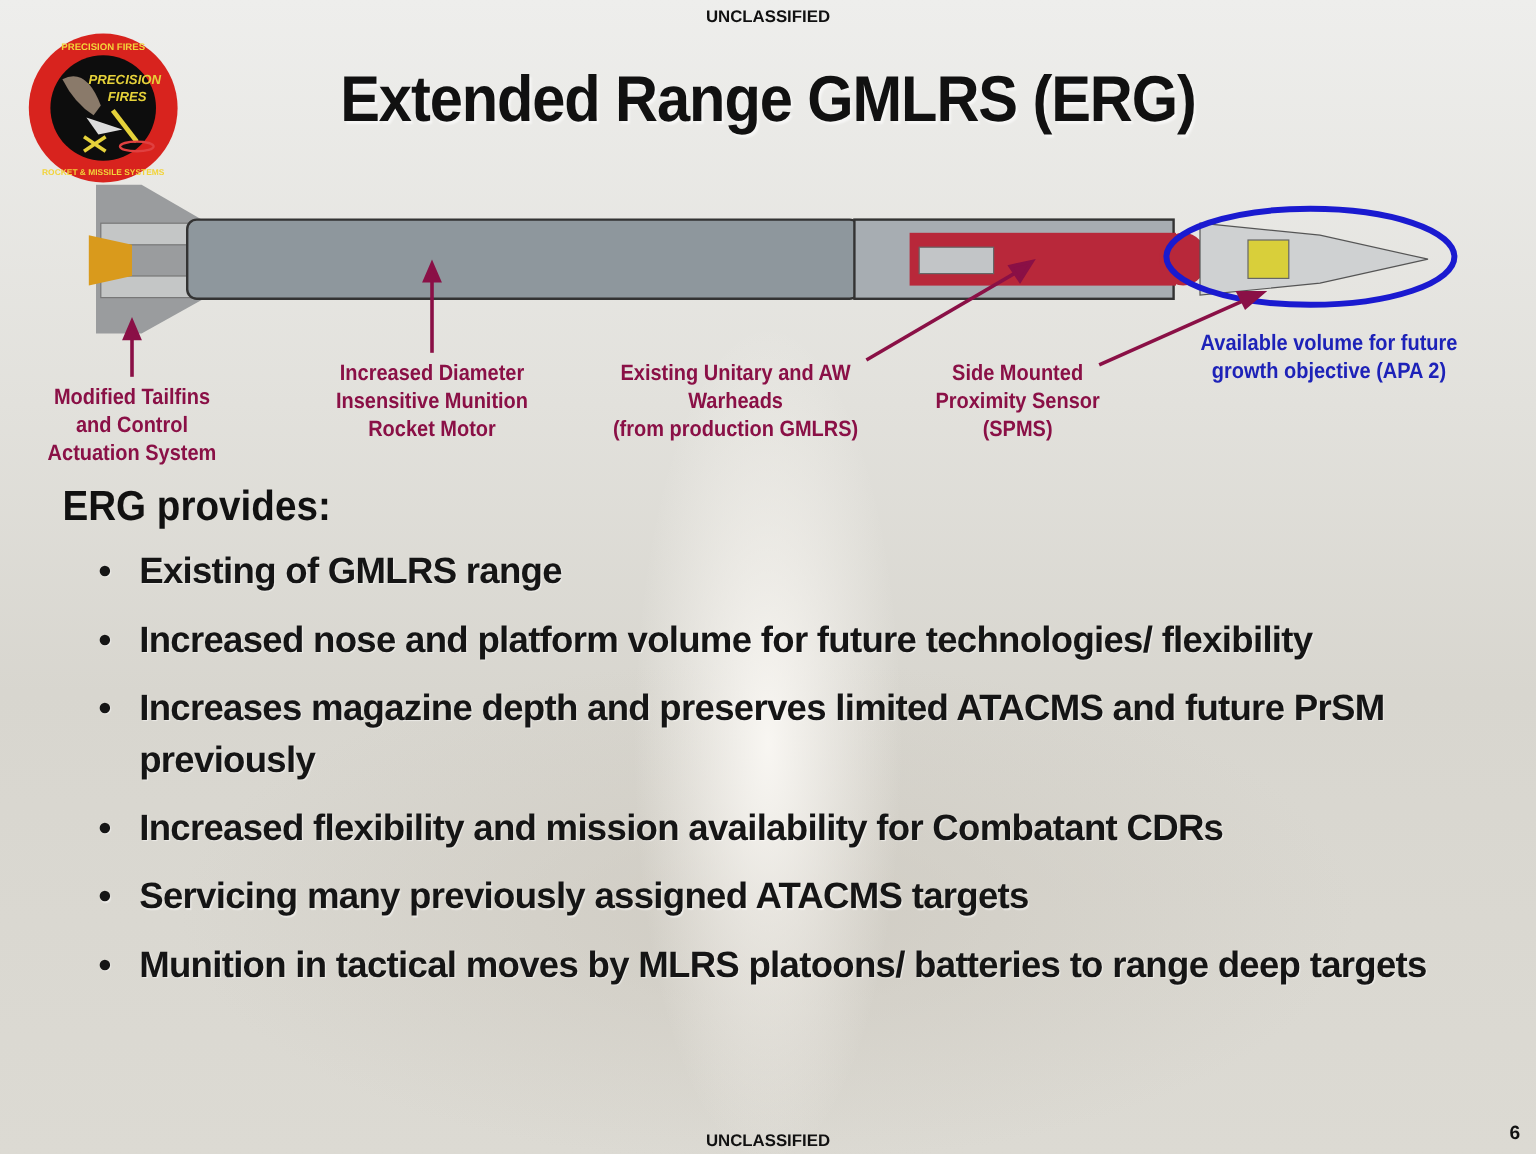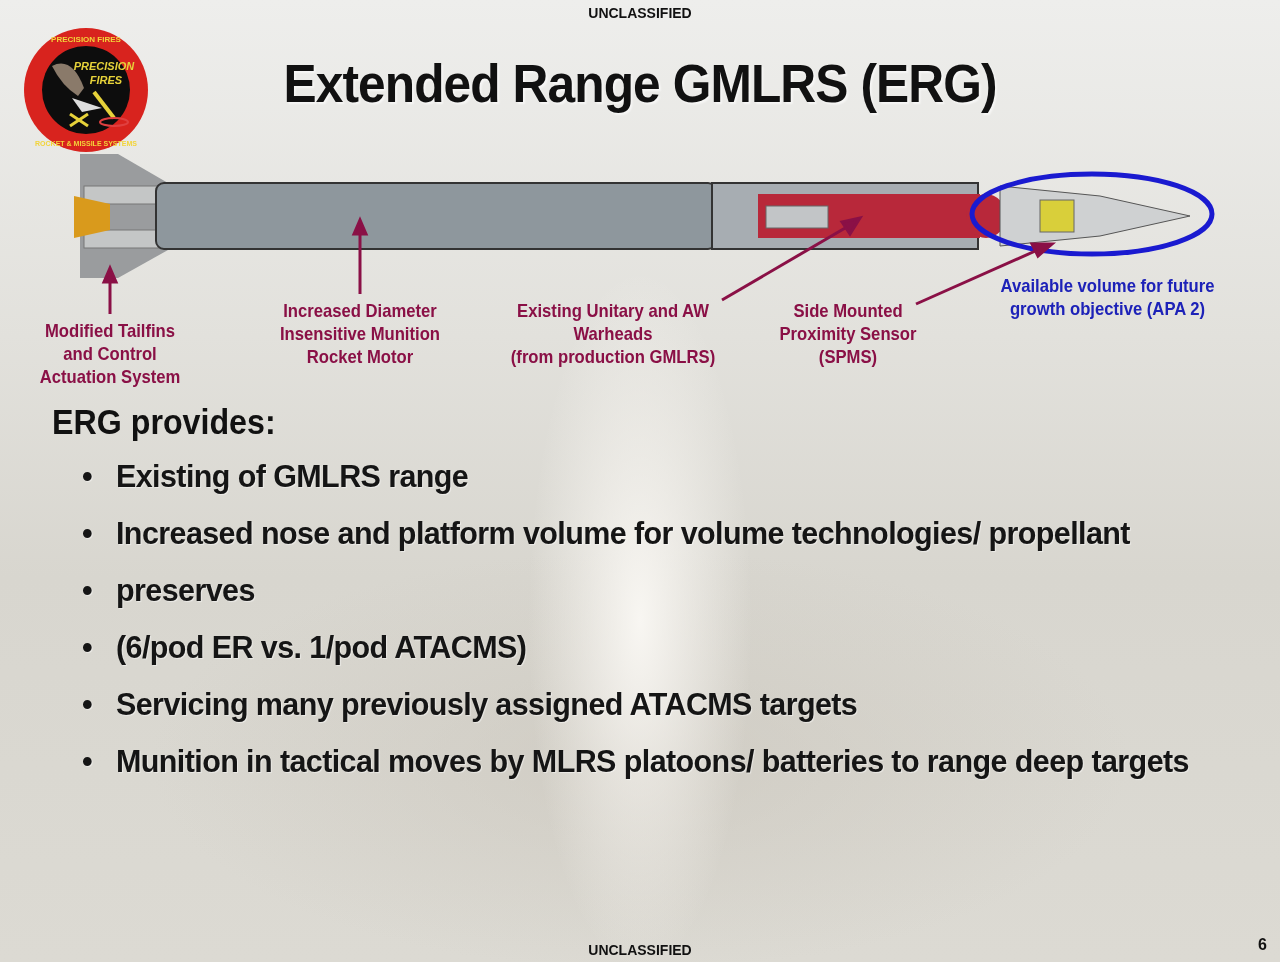--- a/index.html
+++ b/index.html
@@ -109,29 +109,30 @@
 
 <div class="abs h2">ERG provides:</div>
 
 <ul class="abs bullets">
   <li>
       <span class="dot">•</span>
       <div>Existing of GMLRS range</div>
     </li>
   <li>
       <span class="dot">•</span>
-      <div>Increased nose and platform volume for volume technologies/ propellant</div>
+      <div>Increased nose and platform volume for future technologies/ flexibility</div>
     </li>
   <li>
       <span class="dot">•</span>
-      <div>preserves</div>
+      <div>Increases magazine depth and preserves limited ATACMS and future PrSM</div>
+      <div>previously</div>
     </li>
   <li>
       <span class="dot">•</span>
-      <div>(6/pod ER vs. 1/pod ATACMS)</div>
+      <div>Increased flexibility and mission availability for Combatant CDRs</div>
     </li>
   <li>
       <span class="dot">•</span>
       <div>Servicing many previously assigned ATACMS targets</div>
     </li>
   <li>
       <span class="dot">•</span>
       <div>Munition in tactical moves by MLRS platoons/ batteries  to range deep targets</div>
     </li>
 </ul>

